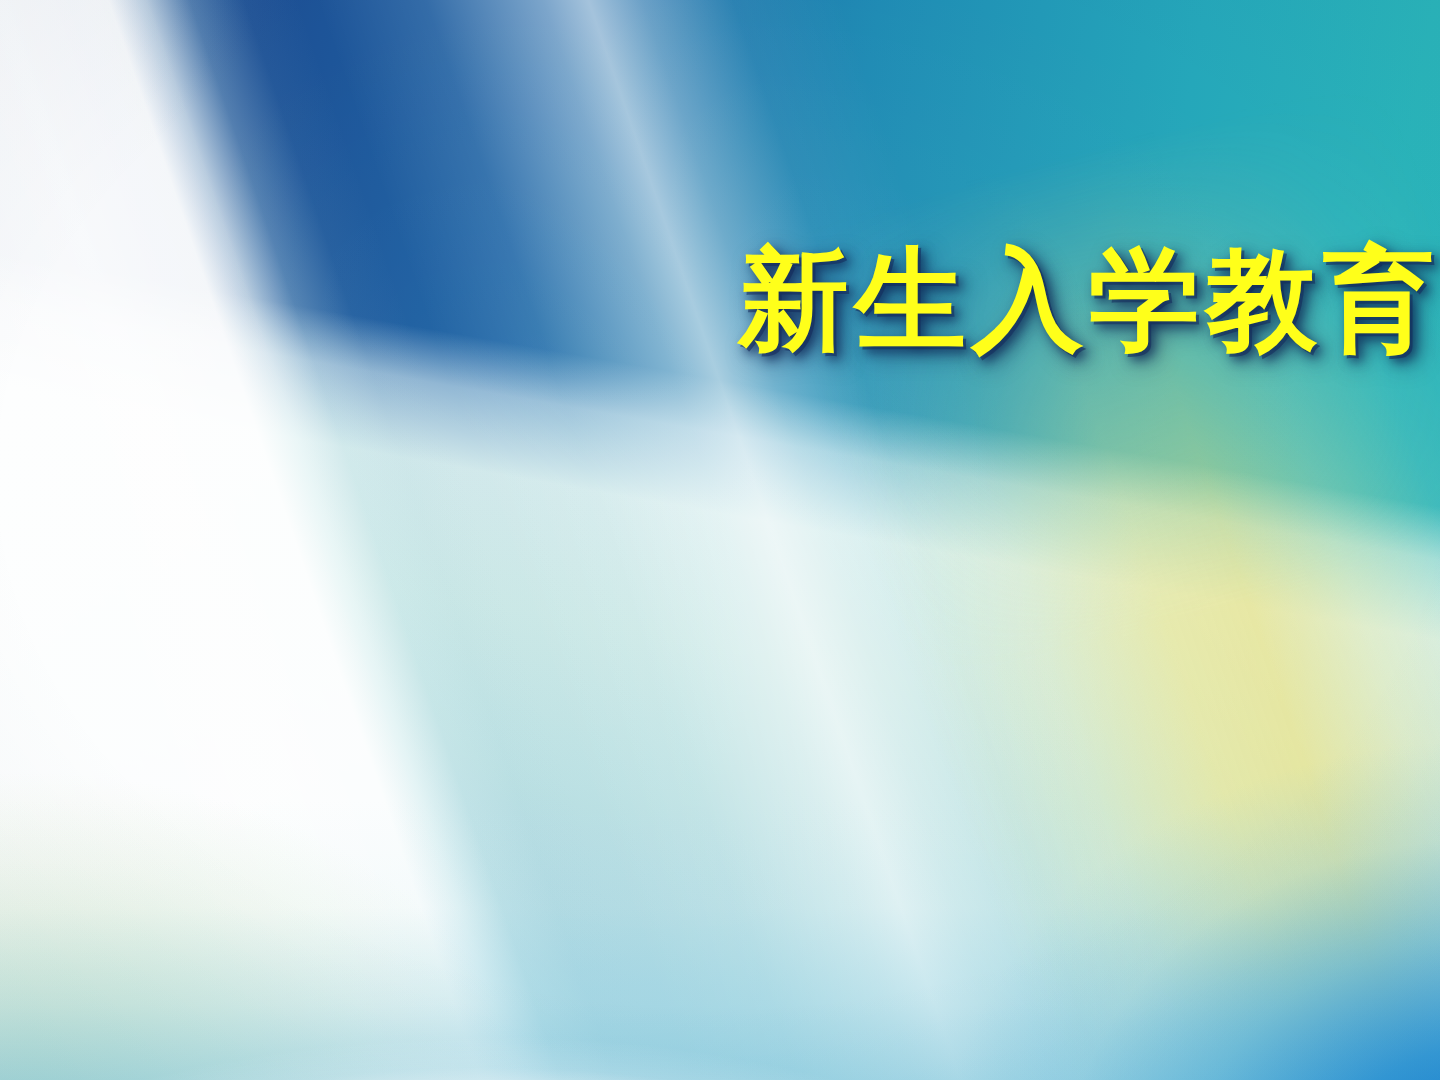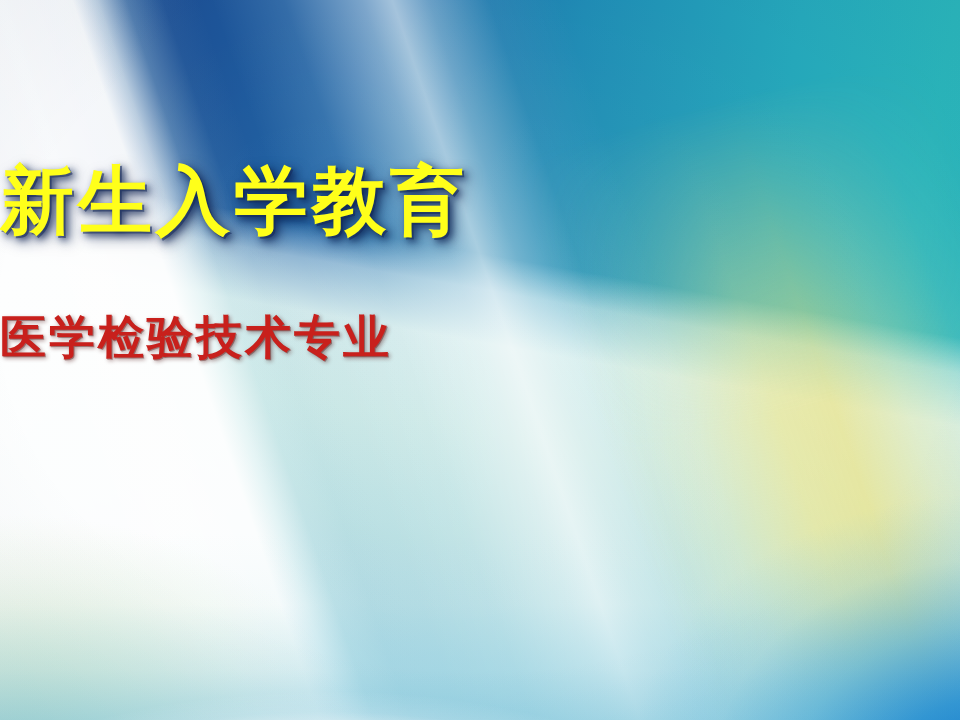--- a/index.html
+++ b/index.html
@@ -173,21 +173,21 @@
     left: 0;
     top: 0;
     width: 960px;
     height: 720px;
   }
 
   .line {
     position: absolute;
     left: 0;
     width: 960px;
-    text-align: left;
+    text-align: right;
     white-space: nowrap;
     line-height: 1;
   }
 
   #title-line {
     top: 163px;
     font-size: 74px;
     font-weight: bold;
     letter-spacing: 4px;
     color: #ffff1a;
@@ -232,17 +232,16 @@
   <div class="bg" id="bg-streak-mid"></div>
   <div class="bg" id="bg-green-corner"></div>
   <div class="bg" id="bg-bottom-cyan"></div>
   <div class="bg" id="bg-arc"></div>
   <div class="bg" id="bg-blue-corner"></div>
   <div class="bg" id="bg-vignette"></div>
 
   <div id="content">
     <div class="line" id="title-line">新生入学教育</div>
 
-    <div class="line" id="subtitle-line">医学检验技术专业</div>
 
   </div>
 
 </div>
 
 </body></html>

